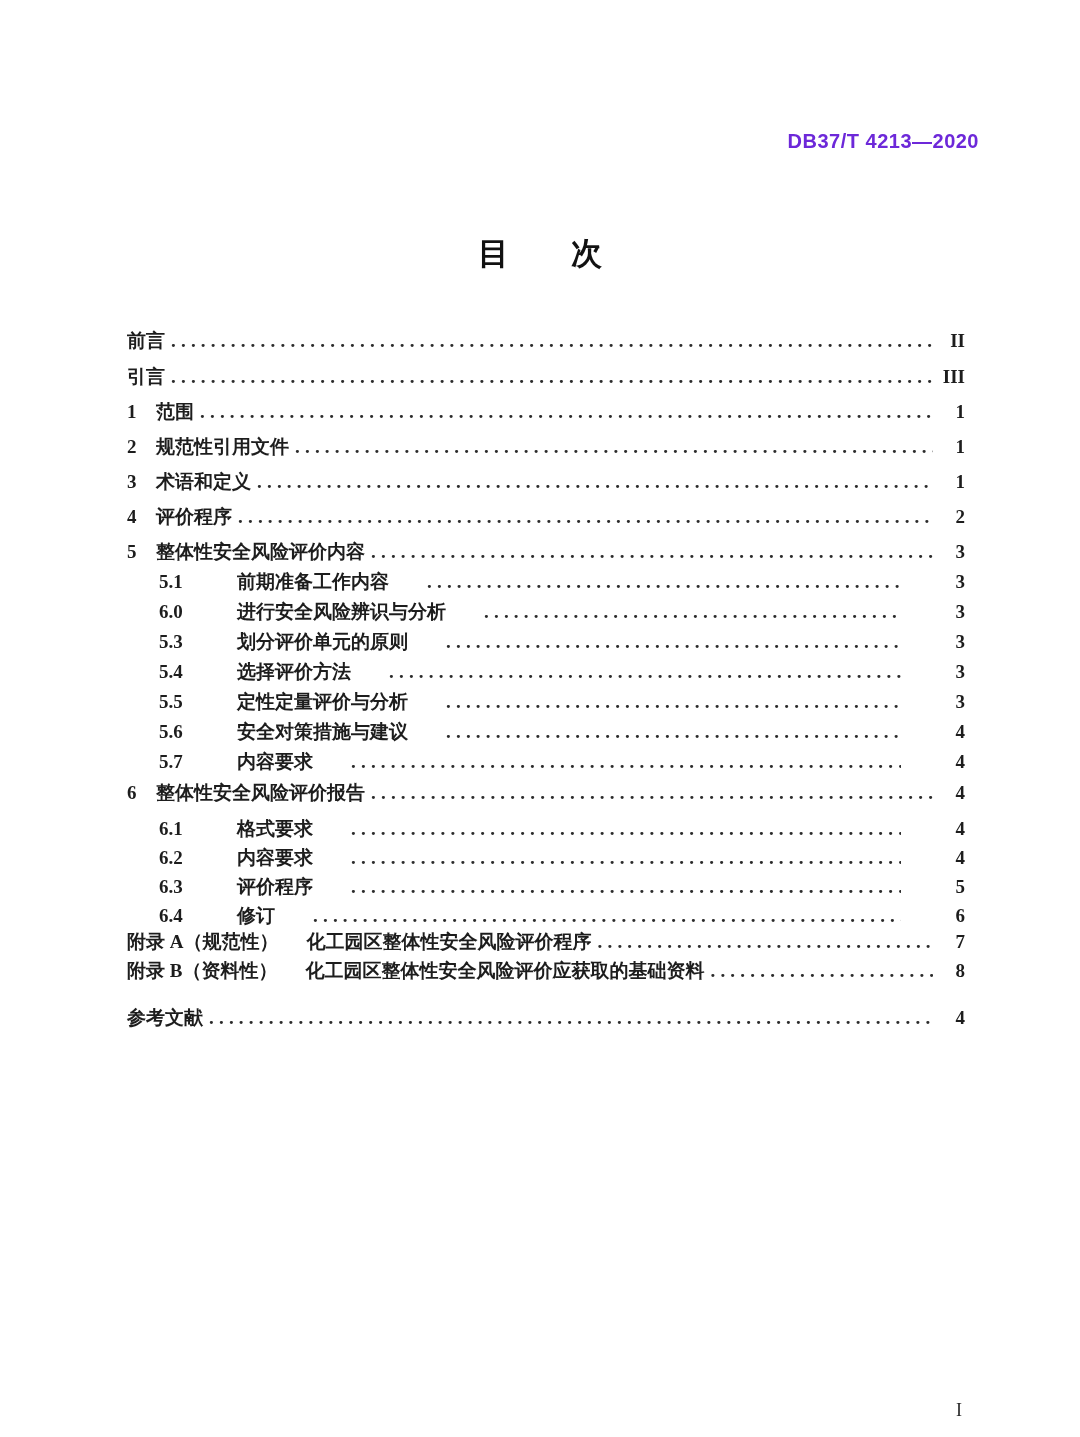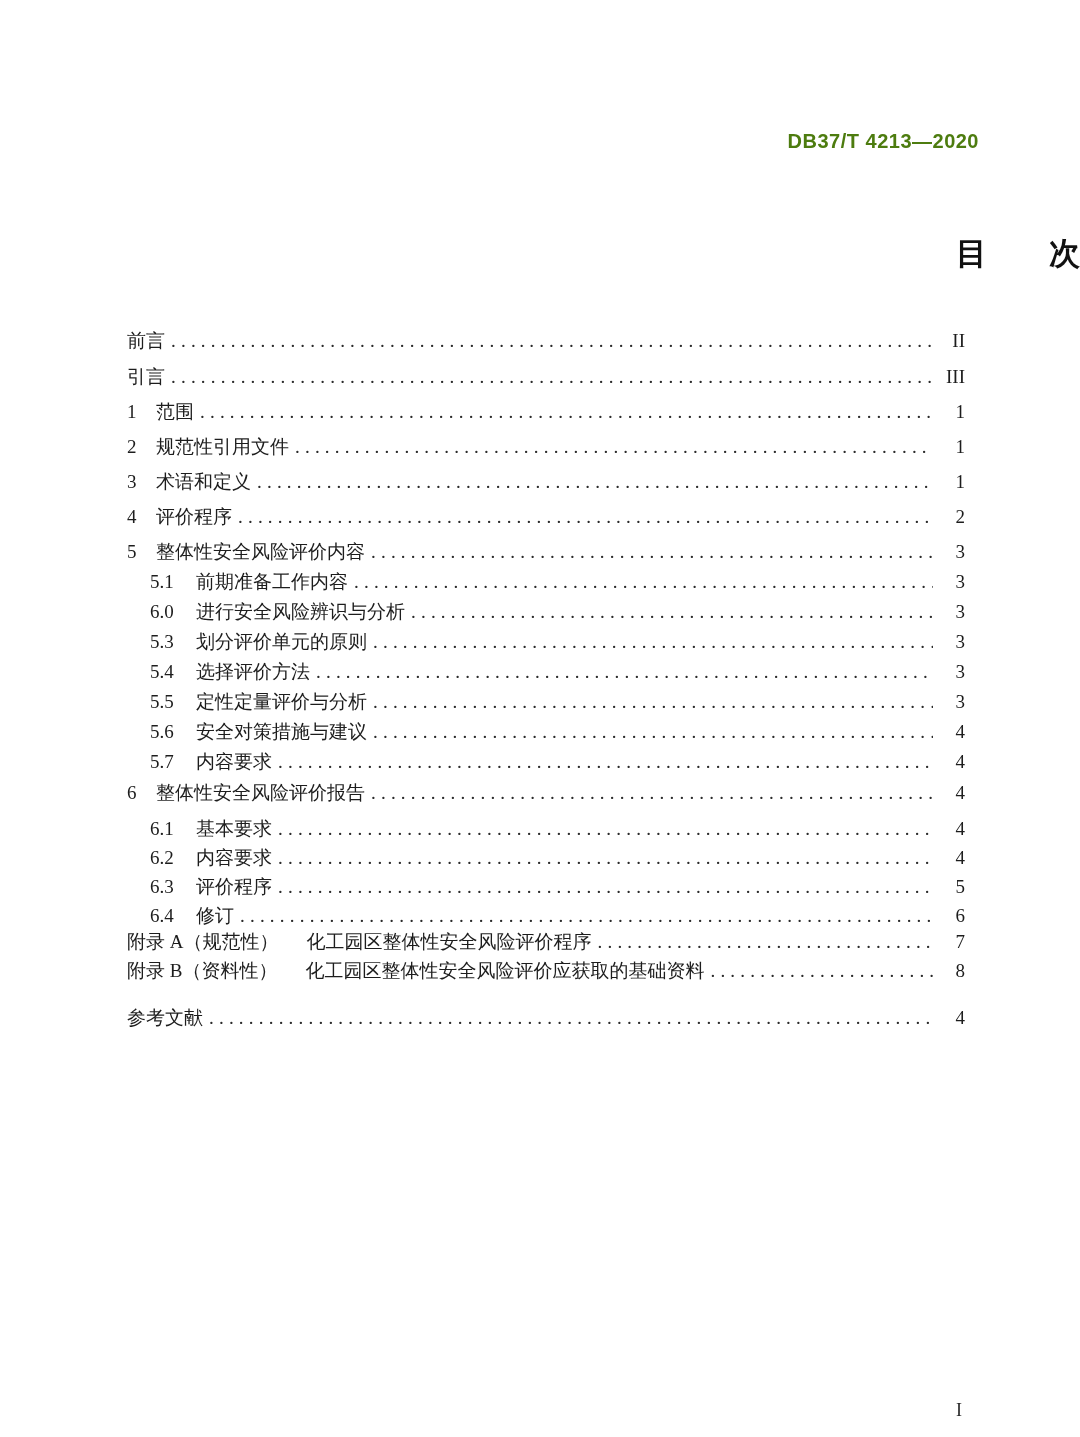--- a/index.html
+++ b/index.html
@@ -7,37 +7,38 @@
     position:relative;
     width:1080px;height:1437px;
     background:#ffffff;
     font-family:"Liberation Serif","DejaVu Serif",serif;
     color:#1d1d1d;
     overflow:hidden;
   }
   .doc-code{
     position:absolute;top:130px;right:101px;
     font-family:"Liberation Sans","DejaVu Sans",sans-serif;
-    font-weight:600;font-size:20px;letter-spacing:0.5px;color:#4d7c0f;
+    font-weight:600;font-size:20px;letter-spacing:0.5px;color:#6d28d9;
   }
   .doc-title{
     position:absolute;top:233px;left:0;width:100%;
-    text-align:right;
+    text-align:center;
     font-family:"Liberation Sans","DejaVu Sans",sans-serif;
     font-weight:700;font-size:31px;color:#111111;
   }
   .toc{
     position:absolute;left:127px;top:330px;width:838px;
   }
   .row{
     display:flex;align-items:center;
     height:22px;line-height:22px;font-size:19px;
     white-space:nowrap;
-  }
-  .lv2{margin-left:23px;}
+    font-weight:bold;
+  }
+  .lv2{margin-left:32px;gap:32px;}
   .num{flex:0 0 auto;}
   .row.lv1 .num{width:29px;}
   .row.lv2 .num{width:46px;}
   .pre{flex:0 0 auto;margin-right:28px;}
   .lbl{flex:0 0 auto;}
   .dots{
     flex:1 1 auto;overflow:hidden;
     margin:0 6px;color:#2b2b2b;
   }
   .dots::after{
@@ -163,21 +164,21 @@
 
     <div class="row lv1 g9">
       <span class="num">6</span>
       <span class="lbl">整体性安全风险评价报告</span>
       <span class="dots"></span>
       <span class="pg">4</span>
     </div>
 
     <div class="row lv2 g14">
       <span class="num">6.1</span>
-      <span class="lbl">基本要求</span>
+      <span class="lbl">格式要求</span>
       <span class="dots"></span>
       <span class="pg">4</span>
     </div>
 
     <div class="row lv2 g7">
       <span class="num">6.2</span>
       <span class="lbl">内容要求</span>
       <span class="dots"></span>
       <span class="pg">4</span>
     </div>

